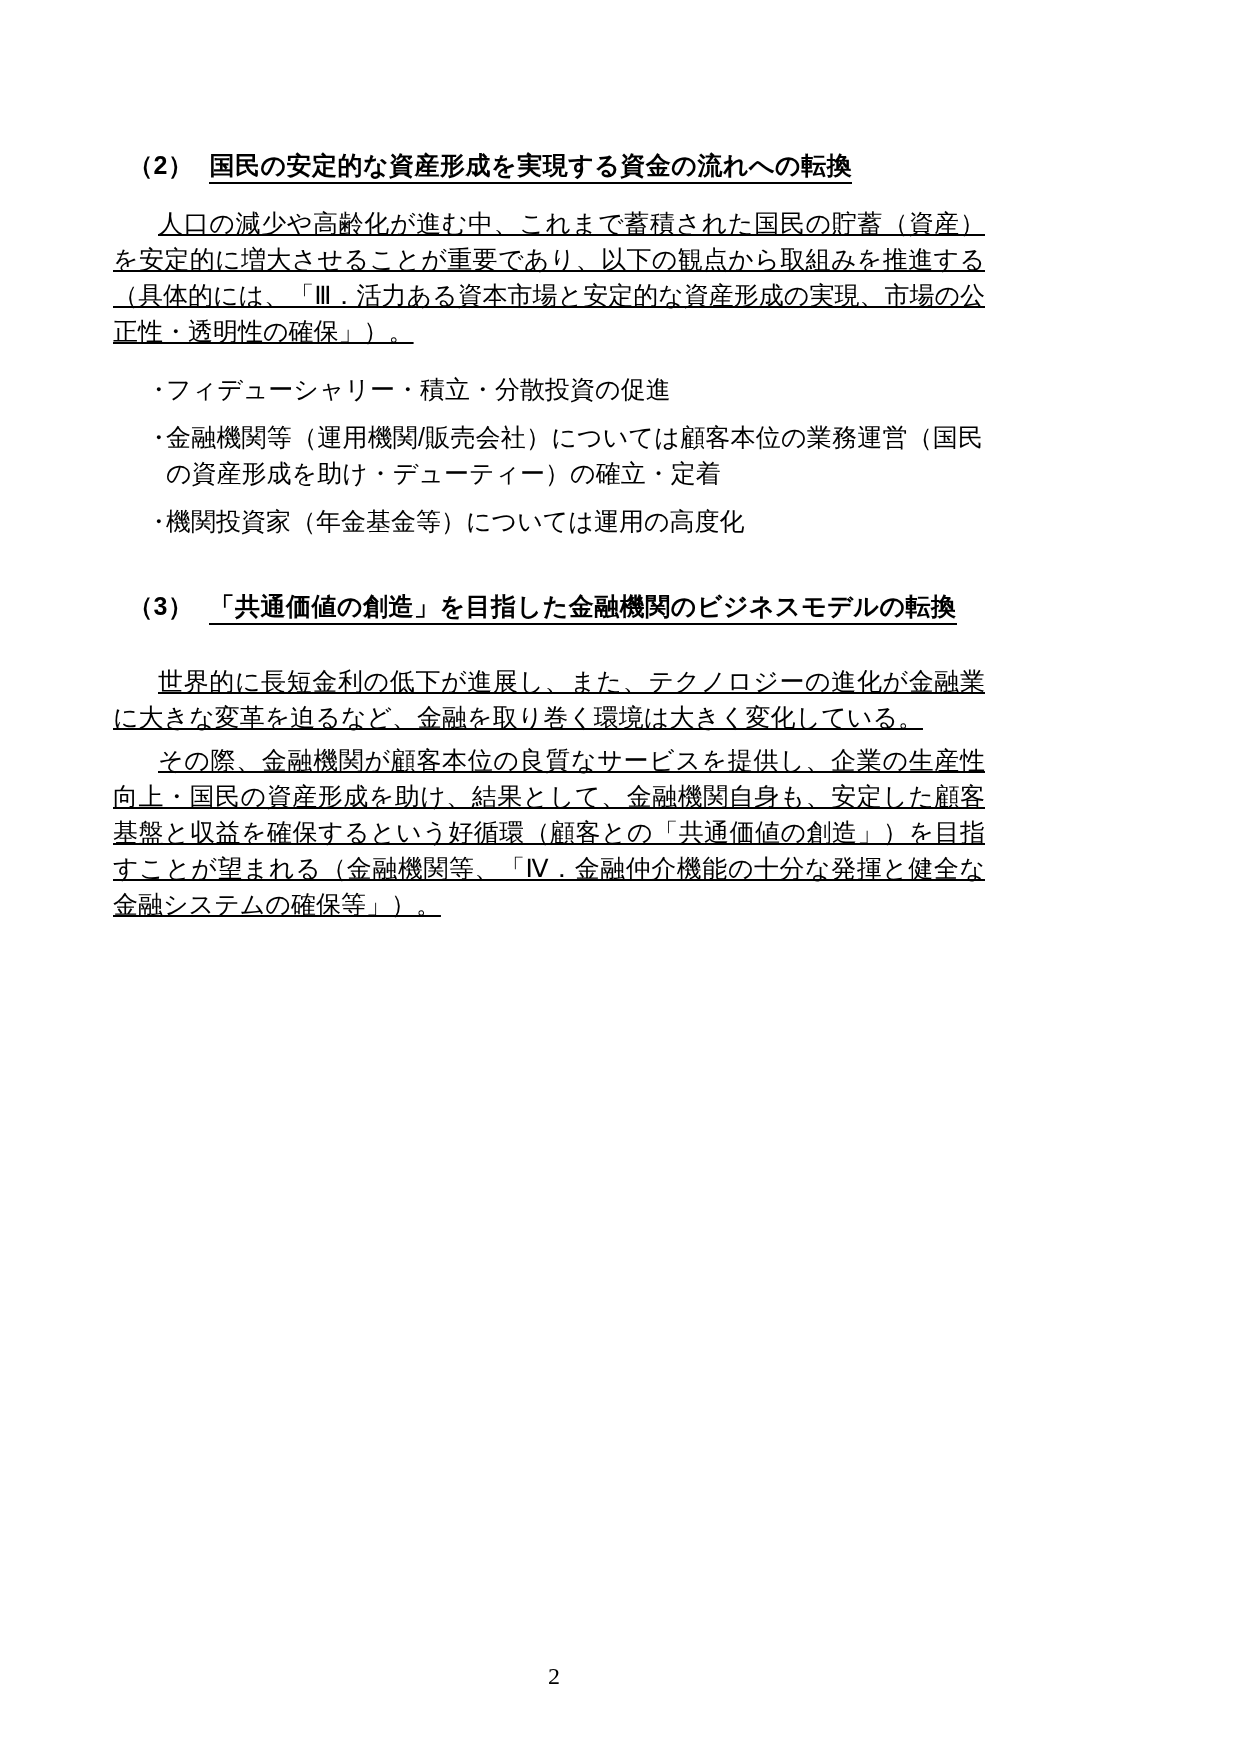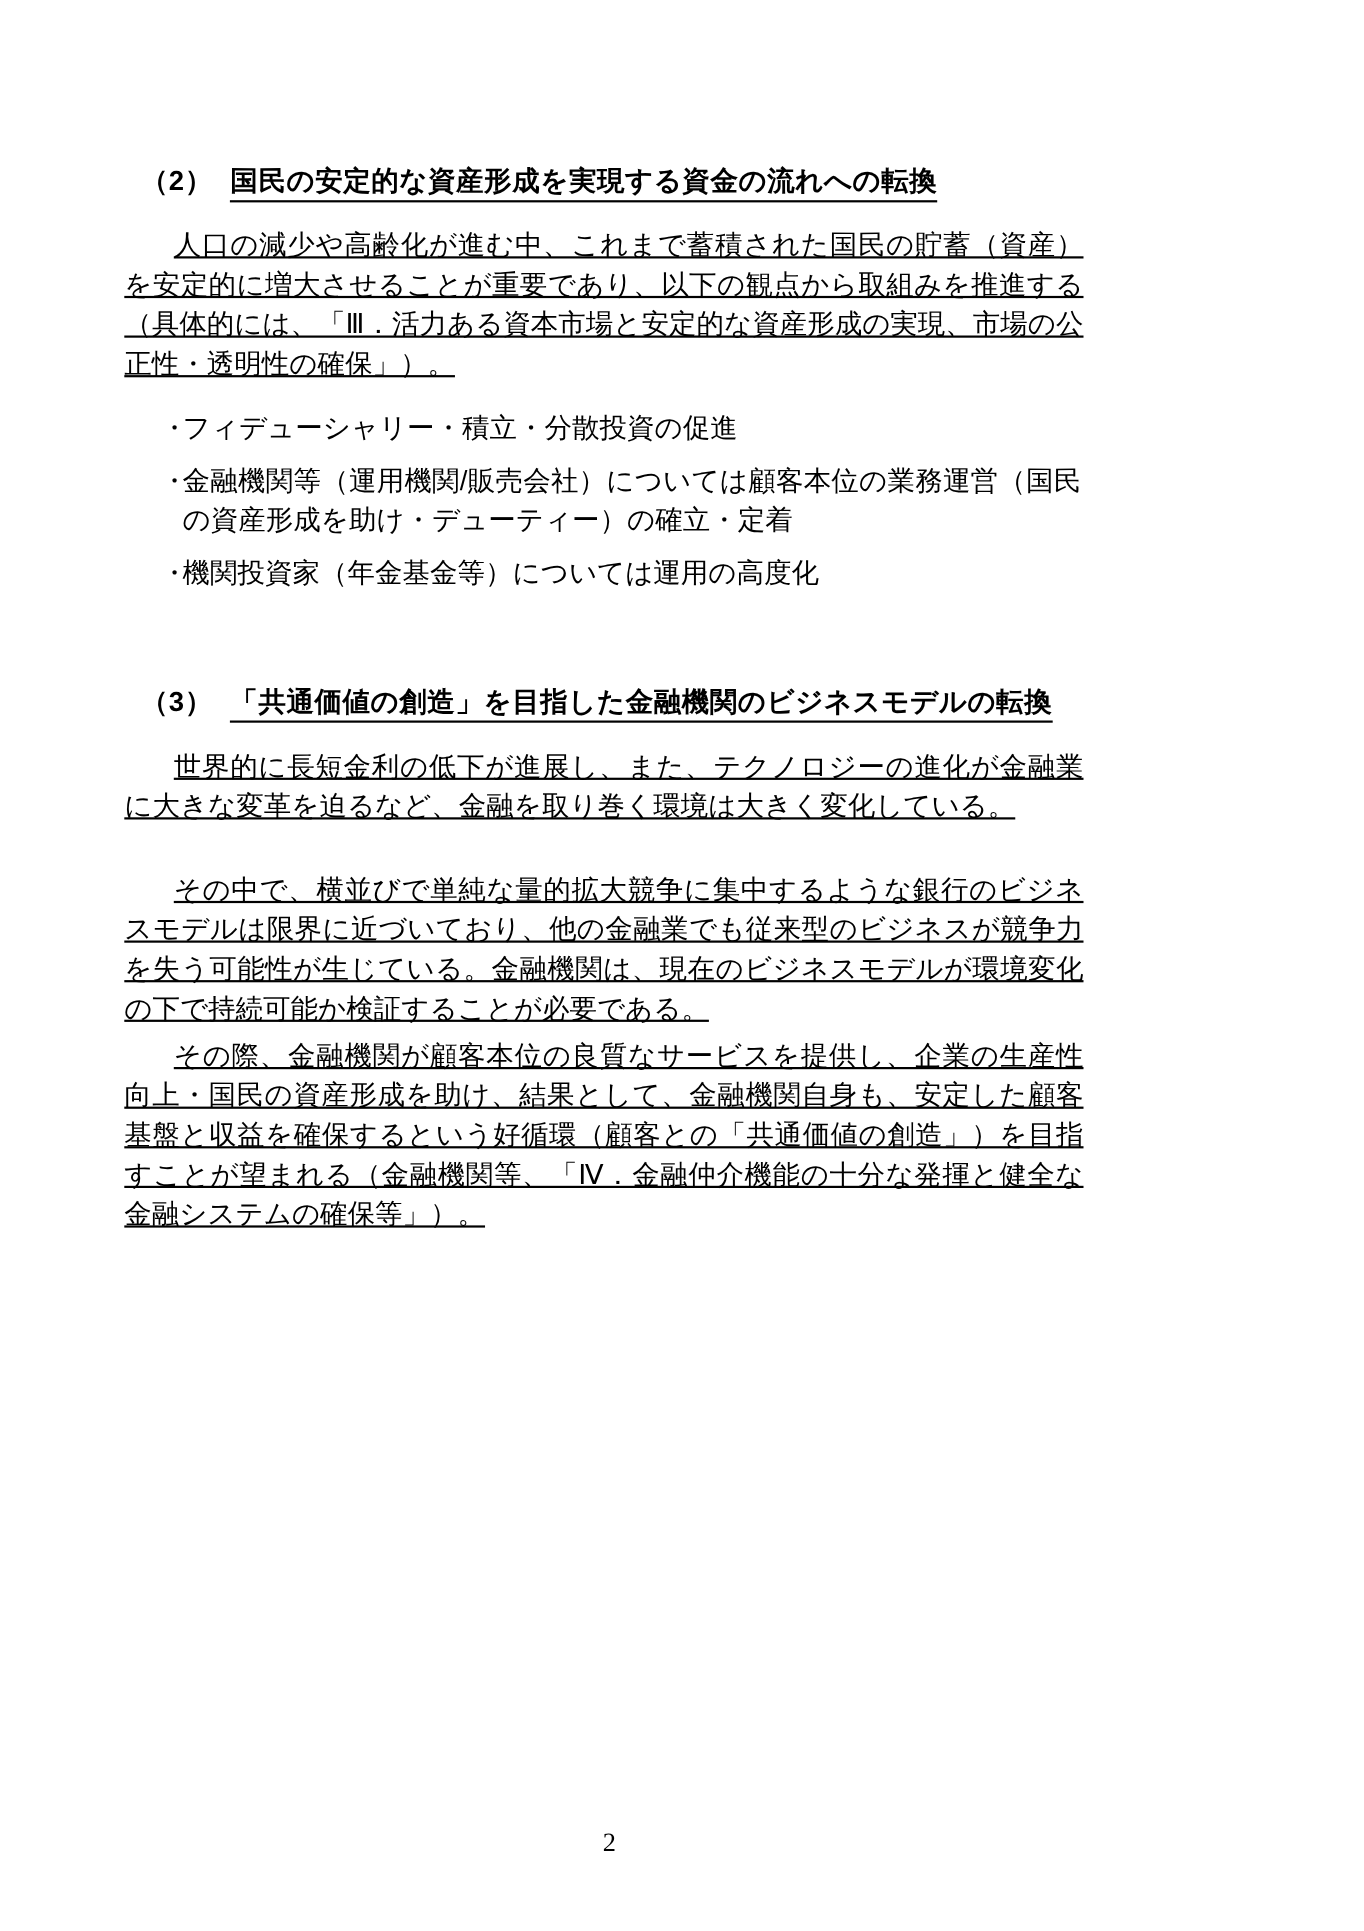--- a/index.html
+++ b/index.html
@@ -26,33 +26,33 @@
     letter-spacing: 0.5px;
   }
   h2.sec-heading .hnum {
     margin-right: 16px;
   }
   h2.sec-heading .htitle {
     border-bottom: 2px solid #000000;
     padding-bottom: 3px;
   }
   h2.sec-heading-3 {
-    margin-top: 84px;
+    margin-top: 52px;
   }
   p.body {
     font-size: 25px;
     line-height: 36px;
     margin: 0;
     text-align: justify;
   }
   p.indent {
     text-indent: 45px;
     text-decoration: underline;
   }
-  p.after-h3 { margin-top: 26px; }
+  p.after-h3 { margin-top: 42px; }
   p.blank-before { margin-top: 40px; }
   p.follow-on { margin-top: 7px; }
   ul.bullets {
     list-style: none;
     margin: 22px 0 12px 0;
     padding: 0;
   }
   ul.bullets li {
     display: flex;
     font-size: 25px;
@@ -108,18 +108,17 @@
       </li>
     </ul>
   </div>
 
   <div class="section">
     <h2 class="sec-heading sec-heading-3">
       <span class="hnum">（3）</span><span class="htitle">「共通価値の創造」を目指した金融機関のビジネスモデルの転換</span>
     </h2>
 
     <p class="body indent after-h3">世界的に長短金利の低下が進展し、また、テクノロジーの進化が金融業に大きな変革を迫るなど、金融を取り巻く環境は大きく変化している。</p>
-    <p class="body indent blank-before">その中で、横並びで単純な量的拡大競争に集中するような銀行のビジネスモデルは限界に近づいており、他の金融業でも従来型のビジネスが競争力を失う可能性が生じている。金融機関は、現在のビジネスモデルが環境変化の下で持続可能か検証することが必要である。</p>
     <p class="body indent follow-on">その際、金融機関が顧客本位の良質なサービスを提供し、企業の生産性向上・国民の資産形成を助け、結果として、金融機関自身も、安定した顧客基盤と収益を確保するという好循環（顧客との「共通価値の創造」）を目指すことが望まれる（金融機関等、「Ⅳ．金融仲介機能の十分な発揮と健全な金融システムの確保等」）。</p>
   </div>
 
   <div class="page-number">2</div>
 </div>
 
 </body></html>

